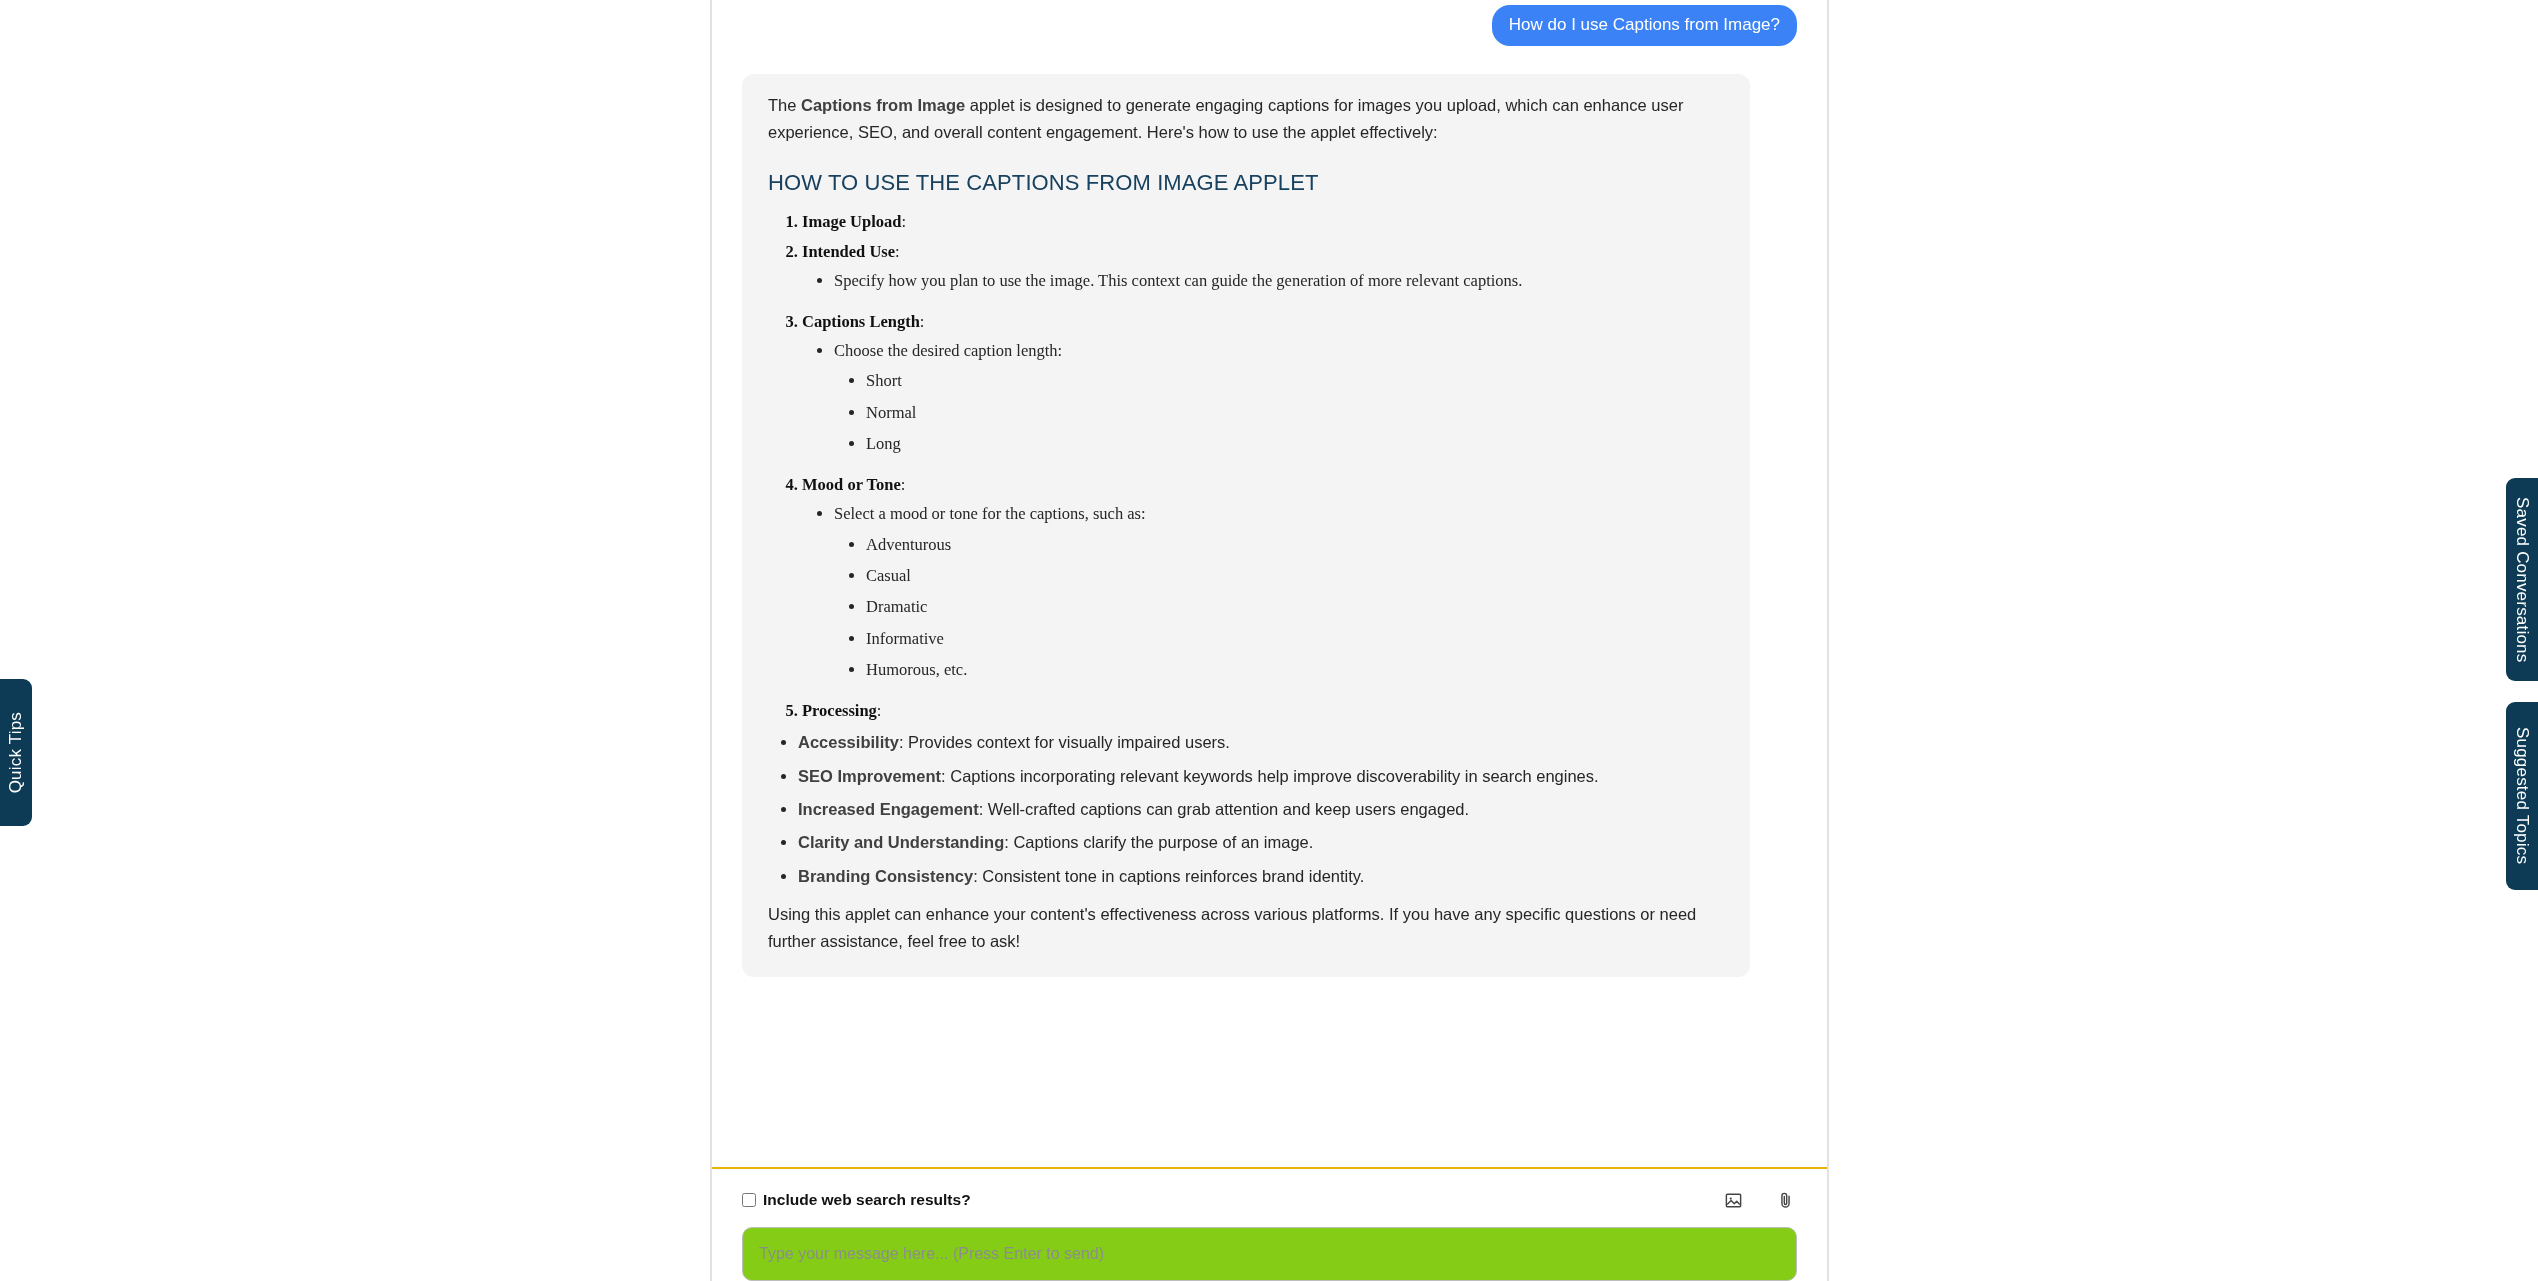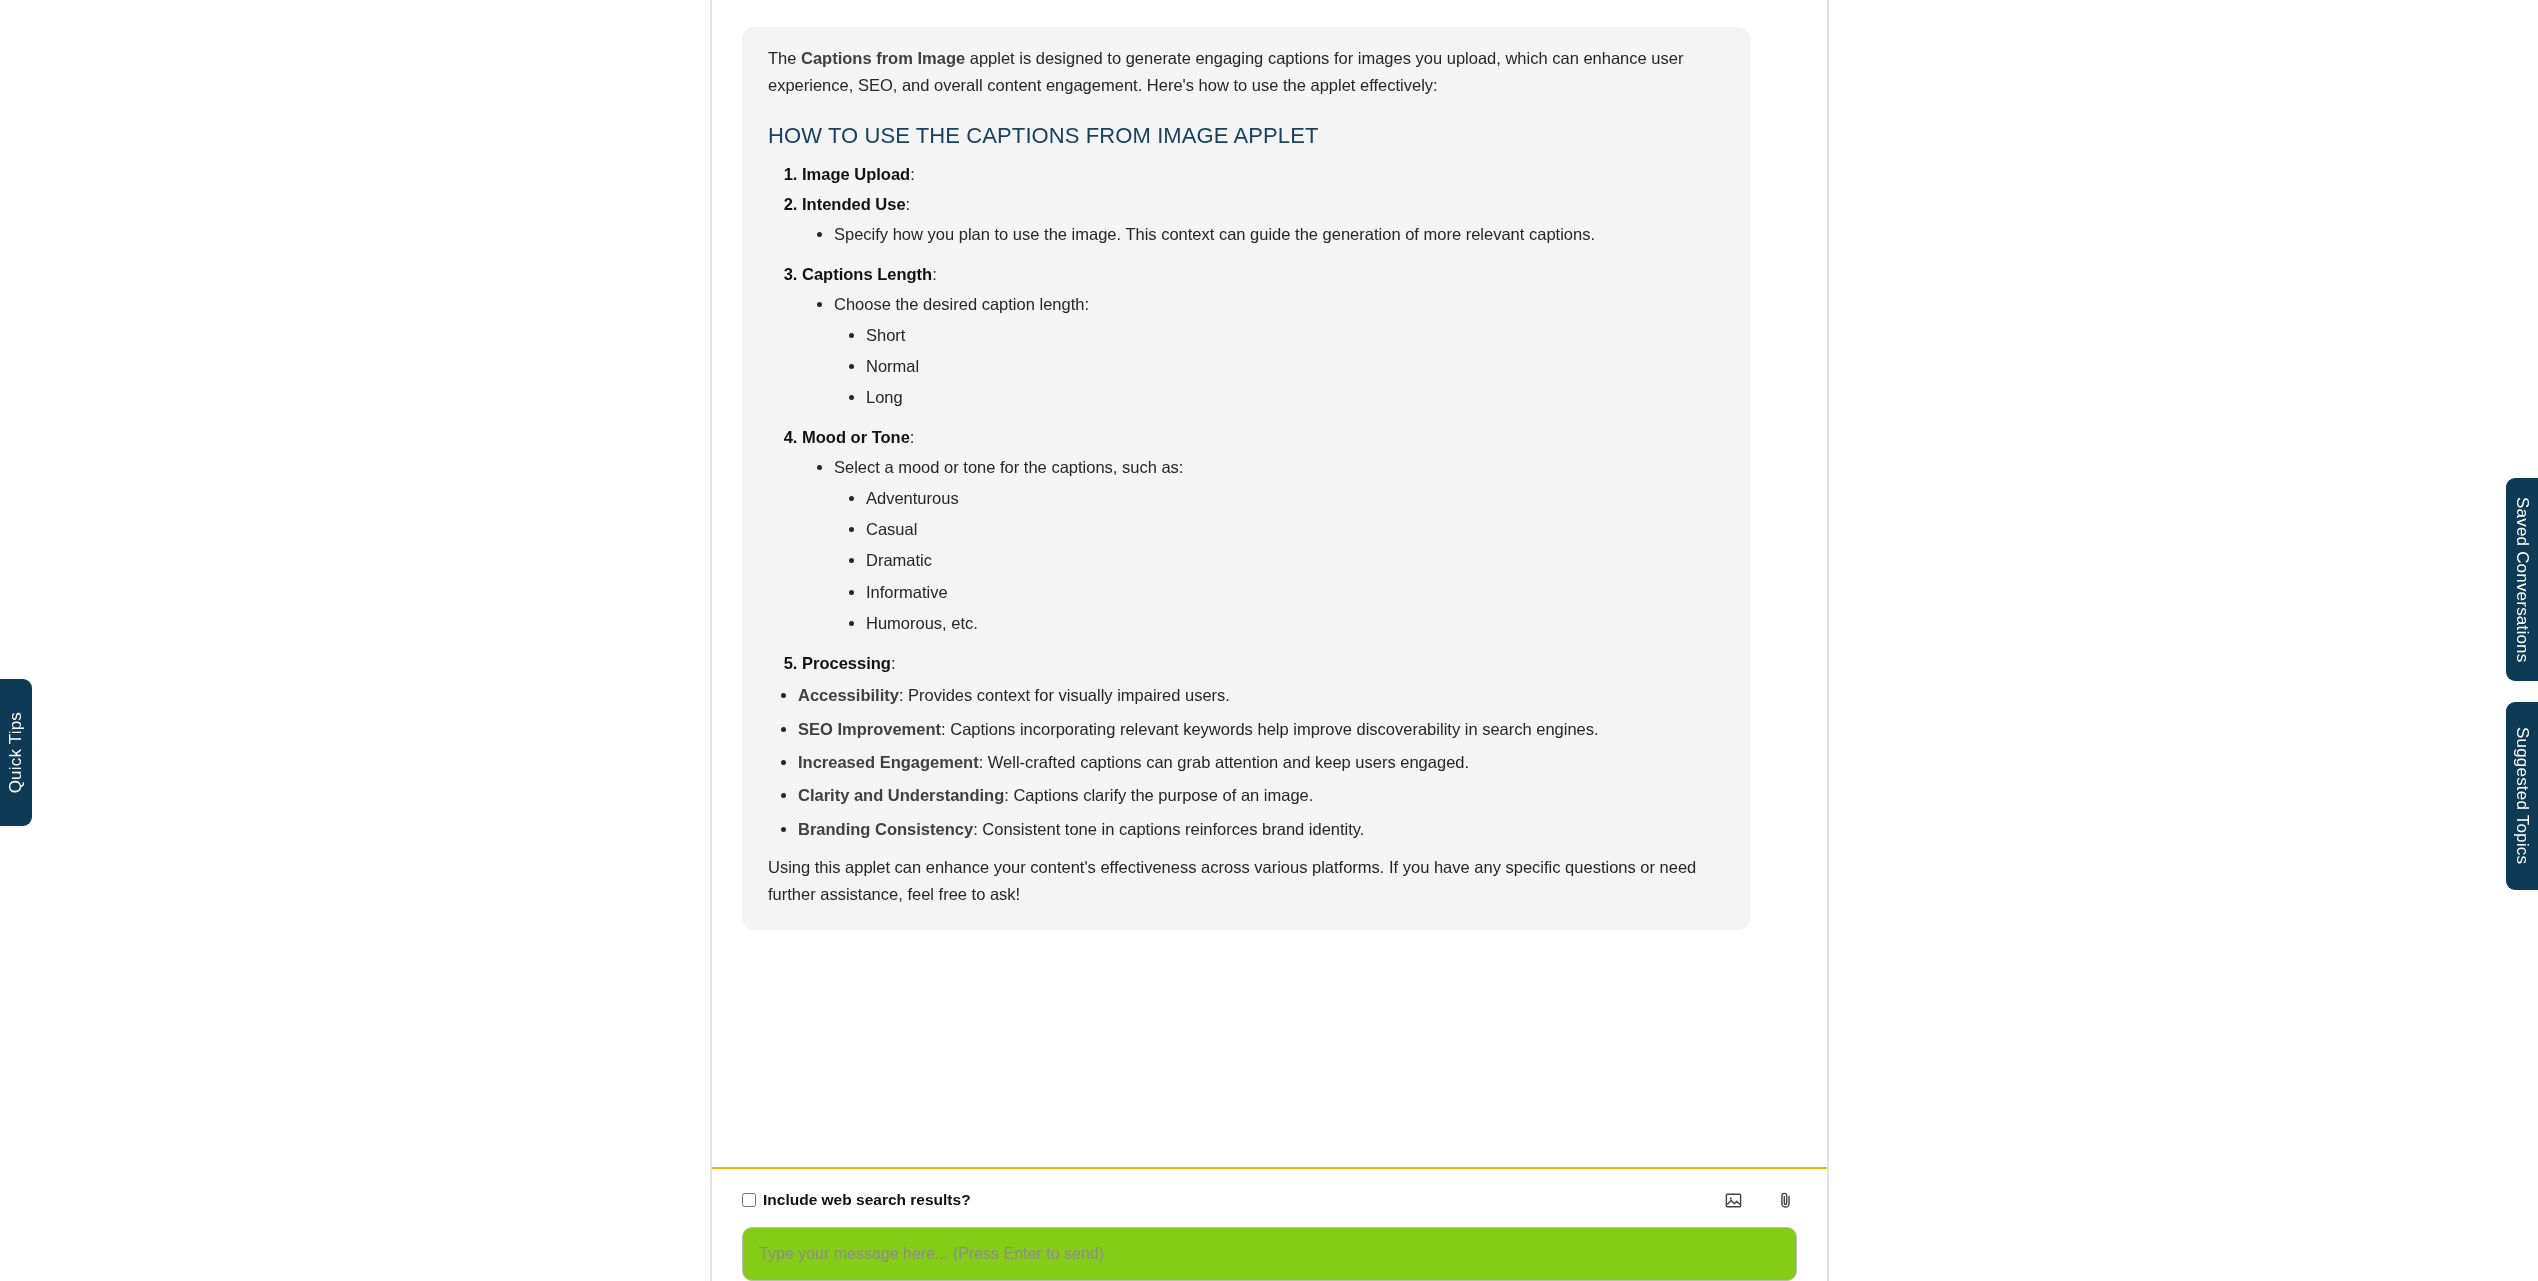--- a/index.html
+++ b/index.html
@@ -114,20 +114,21 @@
     color: #17415f;
     margin: 22px 0 8px 0;
     letter-spacing: .1px;
   }
   h3.sec.first { margin-top: 20px; }
 
   ol.steps {
     margin: 0 0 0 18px;
     padding: 0 0 0 16px;
     list-style-type: decimal;
+    font-family: Liberation Serif, serif;
   }
   ol.steps > li {
     margin: 0 0 4px 0;
     font-weight: bold;
     color: #111111;
     font-size: 16.5px;
     line-height: 1.55;
   }
   ol.steps > li > span.lbl-suffix { font-weight: normal; color: #262626; }
 
@@ -219,20 +220,23 @@
     <span>Saved Conversations</span>
   </div>
   <div class="side-tab right topics">
     <span>Suggested Topics</span>
   </div>
 
   <div class="chat-shell">
 
     <div class="messages">
 
+      <div class="row-user">
+        <div class="bubble-user">How do I use Captions from Image?</div>
+      </div>
 
       <div class="row-assistant">
         <div class="bubble-assistant">
 
           <p>
             <span>The </span><strong>Captions from Image</strong><span> applet is designed to generate engaging captions for images you upload, which can enhance user experience, SEO, and overall content engagement. Here's how to use the applet effectively:</span>
           </p>
 
           <h3 class="sec first">HOW TO USE THE CAPTIONS FROM IMAGE APPLET</h3>
 

